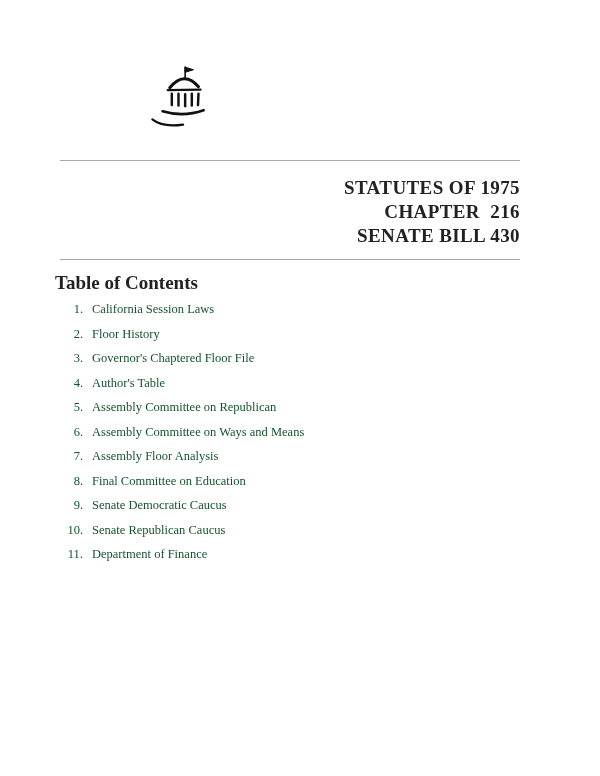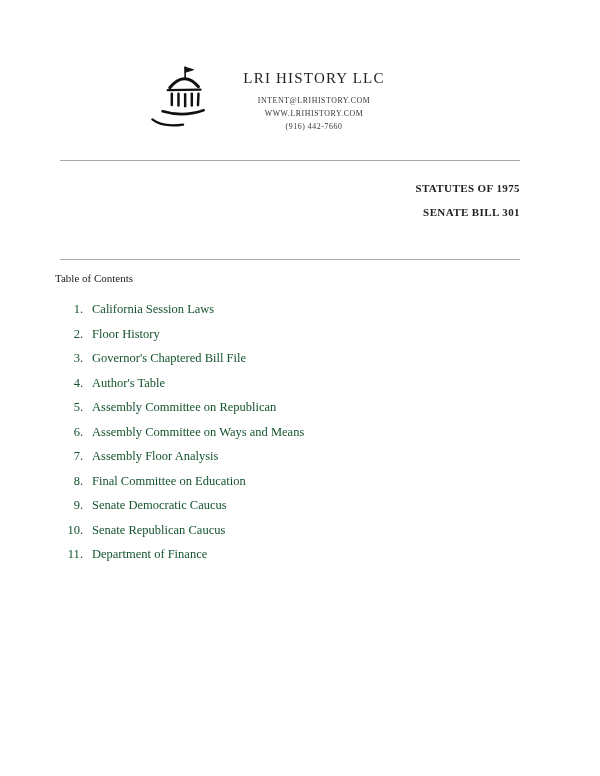--- a/index.html
+++ b/index.html
@@ -65,34 +65,34 @@
   
   .doc-block {
     position: absolute;
     top: 176px;
     left: 280px;
     width: 240px;
     text-align: right;
   }
   .doc-line {
     font-weight: bold;
-    font-size: 11px;
+    font-size: 19px;
     line-height: 24px;
     letter-spacing: 0.4px;
     color: #222;
     white-space: pre;
   }
 
   
   .toc-title {
     position: absolute;
     top: 272px;
     left: 55px;
-    font-weight: normal;
-    font-size: 11px;
+    font-weight: bold;
+    font-size: 19px;
     color: #222;
     text-align: center;
   }
   .toc-list {
     position: absolute;
     top: 302px;
     left: 55px;
     margin: 0;
     padding: 0;
     list-style: none;
@@ -131,43 +131,38 @@
 
       <path d="M33 33 L33 44" stroke-width="2.4"></path>
       <path d="M39.5 33 L39.5 44.5" stroke-width="2.4"></path>
       <path d="M46 33.5 L46 45" stroke-width="2.4"></path>
       <path d="M52.5 33 L52.5 44.5" stroke-width="2.4"></path>
       <path d="M59 33 L58.5 44" stroke-width="2.4"></path>
 
       <path d="M24 50 Q 44 56, 64 49" stroke-width="2.6"></path>
       <path d="M14 58 Q 24 66, 44 63" stroke-width="2.2"></path>
     </svg>
-    <div class="company-block">
-      <div class="company-name">LRI HISTORY LLC</div>
-      <div class="contact-line">INTENT@LRIHISTORY.COM</div>
-      <div class="contact-line">WWW.LRIHISTORY.COM</div>
-      <div class="contact-line">(916) 442-7660</div>
-    </div>
   </div>
 
   <div class="rule rule-1"></div>
 
   <div class="doc-block">
     <div class="doc-line">STATUTES OF 1975</div>
-    <div class="doc-line">SENATE BILL 301</div>
+    <div class="doc-line">CHAPTER  216</div>
+    <div class="doc-line">SENATE BILL 430</div>
   </div>
 
   <div class="rule rule-2"></div>
 
   <div class="toc-title">Table of Contents</div>
 
   <ol class="toc-list">
     <li>California Session Laws</li>
     <li>Floor History</li>
-    <li>Governor's Chaptered Bill File</li>
+    <li>Governor's Chaptered Floor File</li>
     <li>Author's Table</li>
     <li>Assembly Committee on Republican</li>
     <li>Assembly Committee on Ways and Means</li>
     <li>Assembly Floor Analysis</li>
     <li>Final Committee on Education</li>
     <li>Senate Democratic Caucus</li>
     <li>Senate Republican Caucus</li>
     <li>Department of Finance</li>
   </ol>
 

